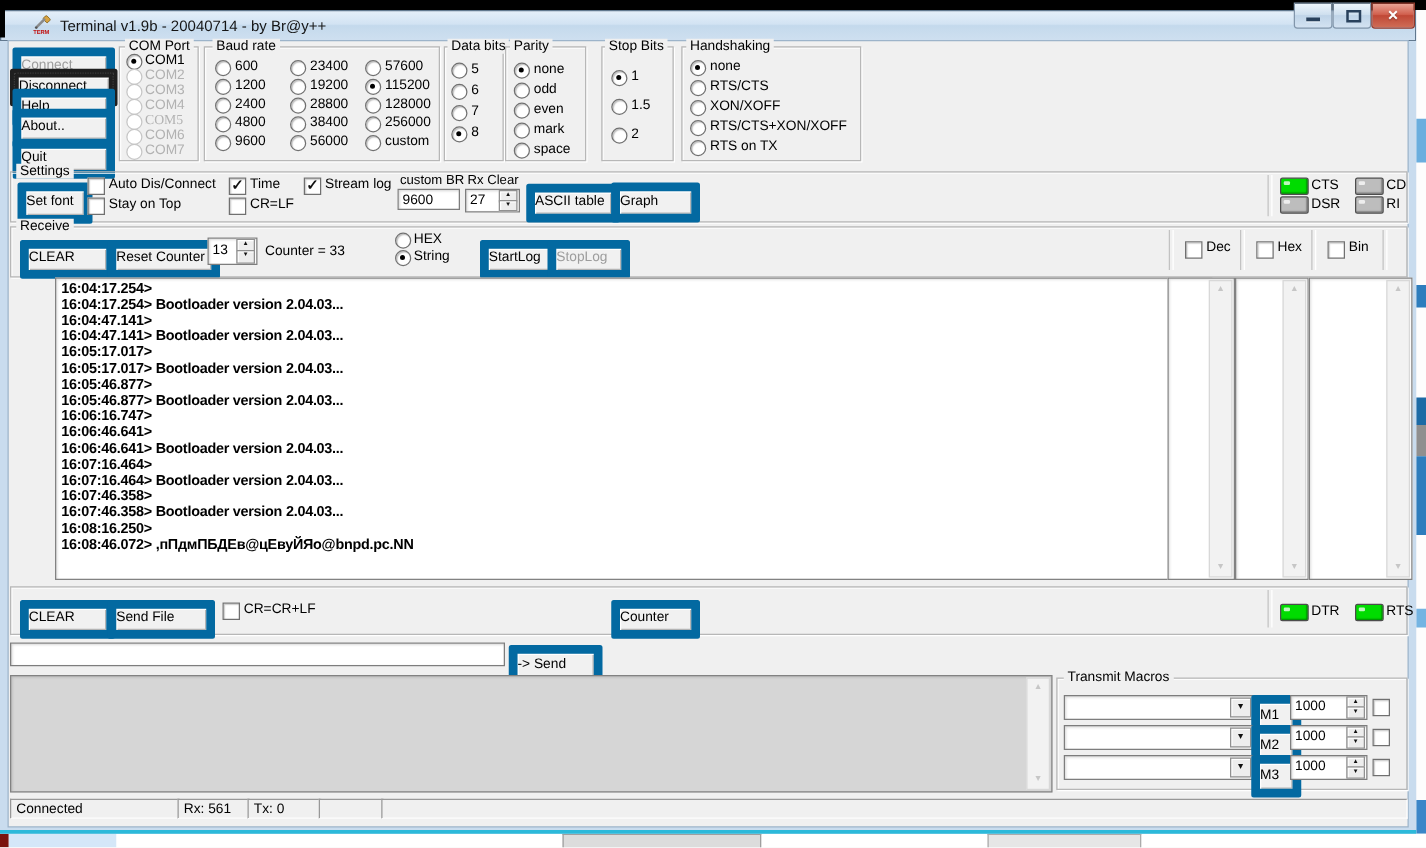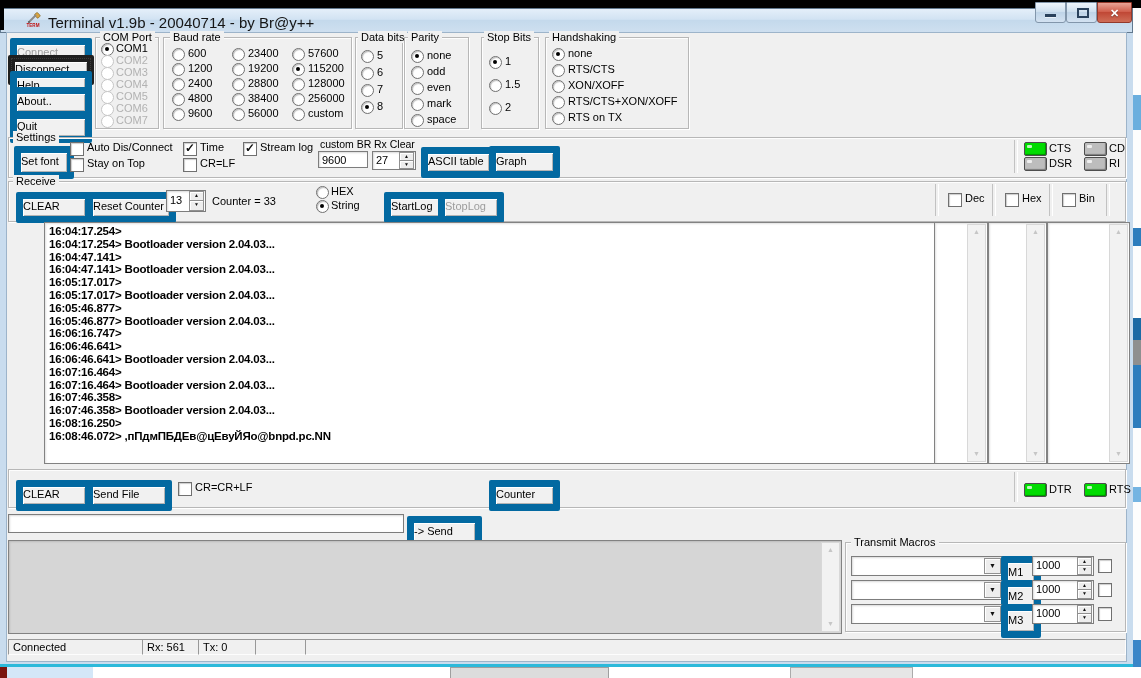--- a/index.html
+++ b/index.html
@@ -79,21 +79,21 @@
   <div class="a" style="left:0;top:8px;width:1133px;height:659px;background:#c9dcee;box-shadow: inset 0 0 0 1px #5f7archive90, inset 0 0 0 1px #61788e;"></div>
   <div class="a cap" style="left:0;top:8px;width:1133px;background:linear-gradient(#e6f0fa,#d2e3f3 45%,#c4d9ec 50%,#cfe0f0);box-shadow: inset 0 0 0 1px #61788e;"></div>
   <div class="a" style="left:26px;top:12px;width:16px;height:16px;">
     <svg width="16" height="16" viewBox="0 0 16 16">
       <rect x="9" y="1" width="5" height="4" rx="1" fill="#d9a441" stroke="#7a5b16" stroke-width="0.6" transform="rotate(45 11 3)"></rect>
       <line x1="3.5" y1="9.5" x2="10" y2="3" stroke="#8b8b8b" stroke-width="2"></line>
       <circle cx="3" cy="10" r="1.1" fill="#555"></circle>
       <text x="0.5" y="15" font-size="4.6" fill="#c01010" font-family="sans-serif" font-weight="bold">TERM</text>
     </svg>
   </div>
-  <div class="a" style="left:48px;top:14px;font-size:15px;color:#151515;white-space:nowrap;">Terminal v1.9b - 20040714 - by Br@y++</div>
+  <div class="a" style="left:48px;top:14px;font-size:12px;color:#151515;white-space:nowrap;">Terminal v1.9b - 20040714 - by Br@y++</div>
   <div class="tbtn" style="left:1035px;width:29px;">
     <span style="position:absolute;left:9px;top:11px;width:11px;height:3px;background:#29415c;box-shadow:0 1px 0 #ffffff90;"></span>
   </div>
   <div class="tbtn" style="left:1066px;width:29px;">
     <span style="position:absolute;left:10px;top:5px;width:8px;height:6px;border:2px solid #29415c;"></span>
   </div>
   <div class="tbtn close" style="left:1097px;width:33px;">
     <span style="color:#fff;font-weight:bold;font-size:11px;line-height:18px;text-shadow:0 1px 1px #00000060;">✕</span>
   </div>
   <div class="a" style="left:7px;top:33px;width:1119px;height:628px;background:#f0f0f0;box-shadow:0 0 0 1px #9db4ca;"></div>
@@ -113,21 +113,21 @@
     <div class="lg" style="left:100px;top:31px;">COM Port</div>
     <span class="radio sel" style="left:101px;top:43px;"></span>
       <span class="lbl" style="left:116px;top:42px;">COM1</span>
     <span class="radio dis" style="left:101px;top:55px;"></span>
       <span class="lbl dis" style="left:116px;top:54px;">COM2</span>
     <span class="radio dis" style="left:101px;top:67px;"></span>
       <span class="lbl dis" style="left:116px;top:66px;">COM3</span>
     <span class="radio dis" style="left:101px;top:79px;"></span>
       <span class="lbl dis" style="left:116px;top:78px;">COM4</span>
     <span class="radio dis" style="left:101px;top:91px;"></span>
-      <span class="lbl dis" style="left:116px;top:90px;">COM5</span>
+      <span class="lbl dis" style="left:116px;top:90px;font-family:Liberation Serif, serif;">COM5</span>
     <span class="radio dis" style="left:101px;top:103px;"></span>
       <span class="lbl dis" style="left:116px;top:102px;">COM6</span>
     <span class="radio dis" style="left:101px;top:115px;"></span>
       <span class="lbl dis" style="left:116px;top:114px;">COM7</span>
   </div>
 
   <div>
     <div class="grp" style="left:163px;top:37px;width:187px;height:90px;"></div>
     <div class="lg" style="left:170px;top:31px;">Baud rate</div>
     <span class="radio" style="left:172px;top:48px;"></span>

